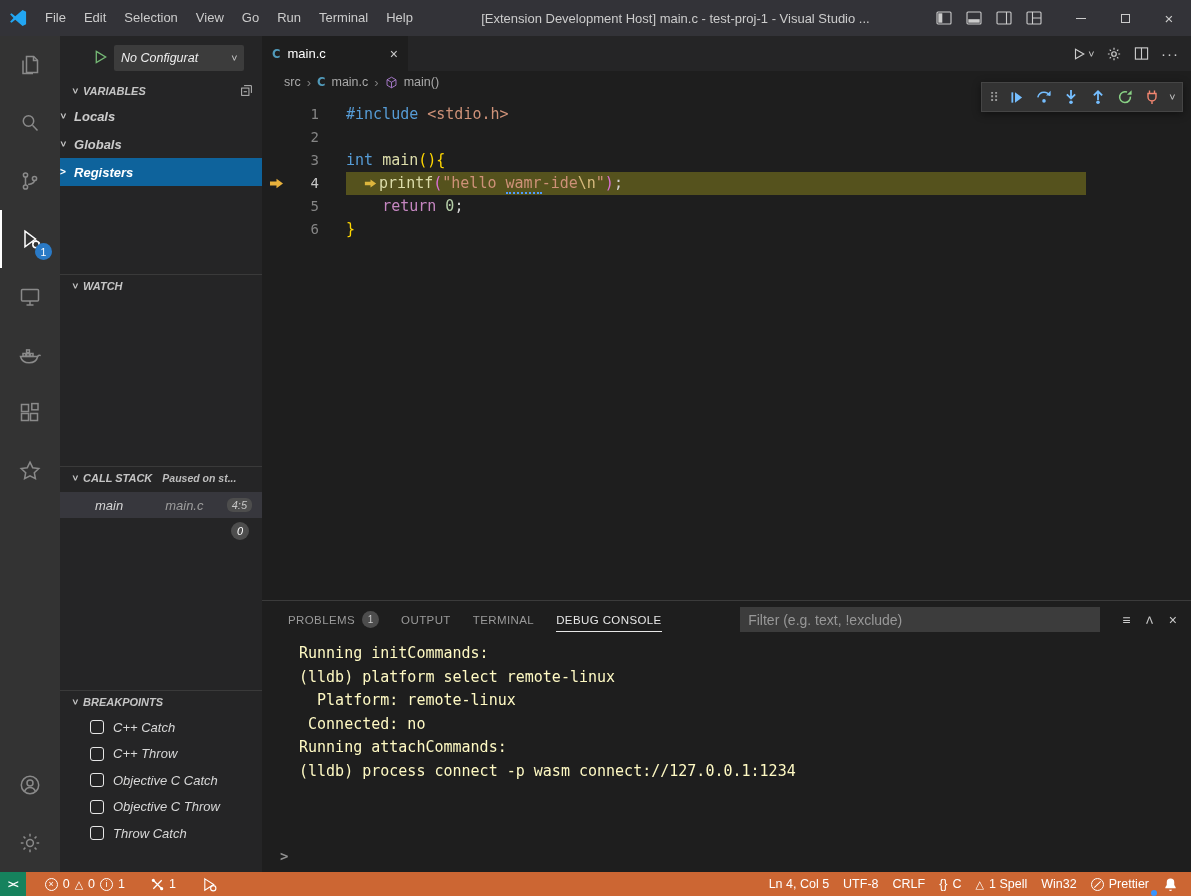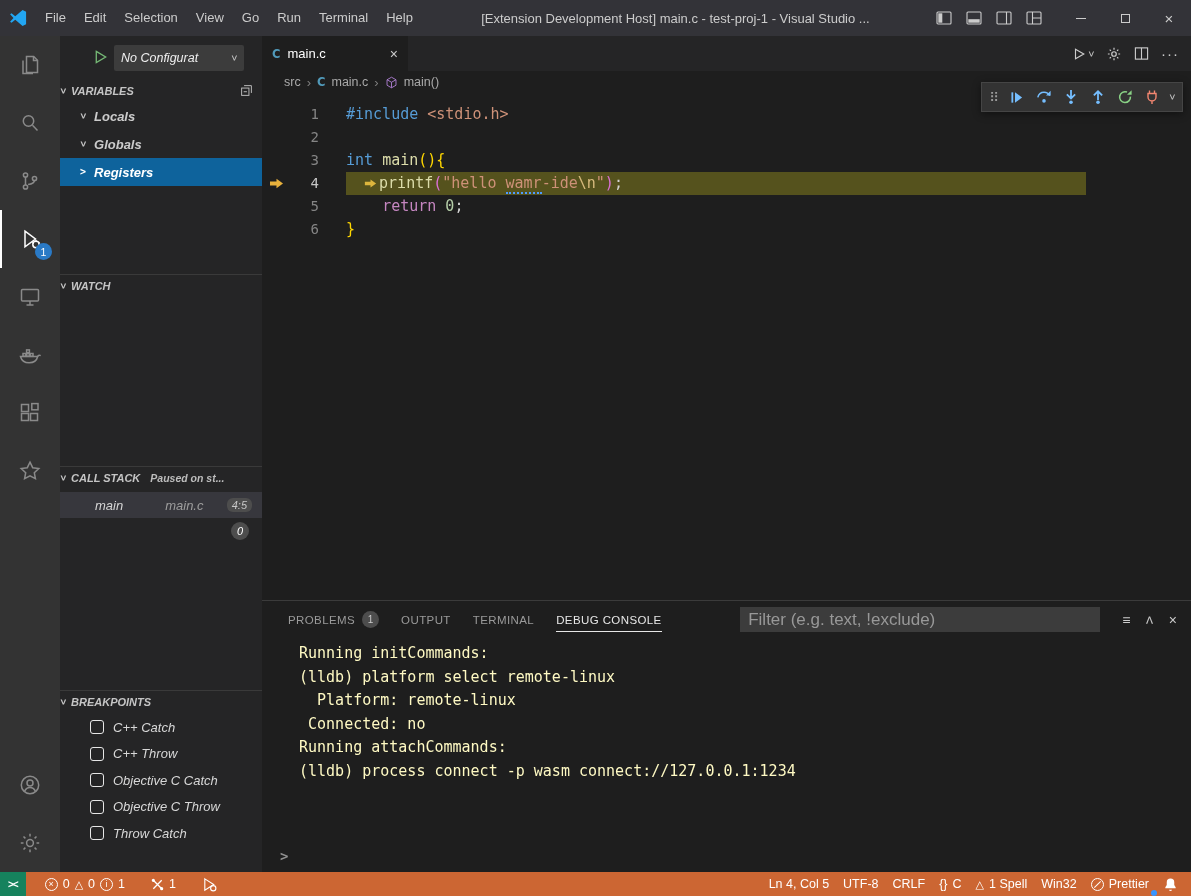--- a/index.html
+++ b/index.html
@@ -32,29 +32,29 @@
   .ab-item.active svg { stroke:#ffffff; }
   .ab-badge { position:absolute; right:8px; bottom:8px; min-width:17px; height:17px; border-radius:50%; background:#2a7ac6; color:#fff; font-size:10.5px; display:flex; align-items:center; justify-content:center; }
   .ab-spacer { flex:1; }
 
   
   .sidebar { position:absolute; left:60px; top:36px; width:202px; height:836px; background:#252526; font-size:13px;font-style:italic; }
   .config-row { position:absolute; top:8px; left:0; width:100%; height:28px; }
   .config-play { position:absolute; left:33px; top:5px; }
   .config-select { position:absolute; left:54px; top:1px; width:130px; height:26px; background:#3c3c3c; border-radius:2px; color:#eeeeee; font-size:12.5px; display:flex; align-items:center; padding:0 7px; }
   .config-select .chev { margin-left:auto; }
-  .section-header { position:absolute; left:0; width:100%; height:22px; display:flex; align-items:center; font-size:11px; font-weight:700; color:#c5c5c5; padding-left:0; gap:5px; border-top:1px solid #3a3a3a; }
+  .section-header { position:absolute; left:0; width:100%; height:22px; display:flex; align-items:center; font-size:11px; font-weight:700; color:#c5c5c5; padding-left:12px; gap:5px; border-top:1px solid #3a3a3a; }
   .sh-variables { top:44px; border-top:none; }
   .sh-watch { top:238px; }
   .sh-callstack { top:430px; }
   .sh-breakpoints { top:654px; }
   .cs-status { font-size:10.5px; font-weight:700; color:#bdbdbd; margin-left:5px; white-space:nowrap; }
   .collapse-icon { margin-left:auto; margin-right:9px; }
   .var-list { position:absolute; top:66px; left:0; width:100%; }
-  .tree-row { height:28px; display:flex; align-items:center; padding-left:20px; gap:8px; color:#cccccc; font-weight:700; }
+  .tree-row { height:28px; display:flex; align-items:center; gap:8px; color:#cccccc; font-weight:700; }
   .tree-row.selected { background:#0e639c; color:#ffffff; }
   .tree-row.selected .chev { color:#fff; }
   .cs-frame { position:absolute; top:456px; left:0; width:100%; height:26px; background:#37373d; display:flex; align-items:center; padding:0 10px 0 35px; }
   .cs-frame .fname { color:#d5d5d5; }
   .cs-frame .file { color:#9d9d9d; margin-left:42px; }
   .cs-frame .loc { margin-left:auto; background:#4d4d4d; color:#c7c7c7; border-radius:6px; font-size:11px; padding:1px 5px; }
   .cs-badge { position:absolute; top:486px; right:13px; width:18px; height:18px; border-radius:50%; background:#4d4d4d; color:#fff; font-size:11px; display:flex; align-items:center; justify-content:center; }
   .bp-list { position:absolute; top:678px; left:0; width:100%; }
   .bp-row { height:26.5px; display:flex; align-items:center; padding-left:30px; gap:9px; color:#d8d8d8; }
   .bp-check { width:14px; height:14px; border:1.4px solid #e6e6e6; border-radius:3px; flex:none; }
@@ -96,21 +96,21 @@
   .dt-grip { width:18px; color:#9a9a9a; font-size:13px; }
   .dt-chev { width:14px; }
 
   
   .panel { position:absolute; top:564px; left:0; width:100%; height:272px; background:#1e1e1e; border-top:1px solid #3b3b3b; }
   .panel-header { height:37px; display:flex; align-items:center; padding:0 14px 0 26px; gap:22px; }
   .panel-tab { font-size:11.5px; letter-spacing:.4px; color:#9a9a9a; display:flex; align-items:center; gap:7px; height:37px; position:relative; white-space:nowrap; }
   .panel-tab.active { color:#e7e7e7; }
   .panel-tab.active::after { content:""; position:absolute; left:0; right:0; bottom:6px; height:1px; background:#e7e7e7; }
   .panel-badge { background:#4d4d4d; color:#cccccc; width:17px; height:17px; border-radius:50%; font-size:10px; display:flex; align-items:center; justify-content:center; letter-spacing:0; }
-  .panel-filter { margin-left:auto; width:360px; height:25px; background:#3c3c3c; border:none; outline:none; color:#cccccc; font-size:17px; padding:0 8px; font-family:inherit; }
+  .panel-filter { margin-left:auto; width:360px; height:25px; background:#3c3c3c; border:none; outline:none; color:#cccccc; font-size:14px; padding:0 8px; font-family:inherit; }
   .panel-filter::placeholder { color:#989898; }
   .panel-icons { display:flex; gap:15px; align-items:center; color:#cccccc; }
   .panel-icons span { font-size:14px; }
   .panel-body { position:absolute; top:37px; left:0; right:0; bottom:30px; padding:4px 0 0 37px; font-family:"DejaVu Sans Mono","Liberation Mono",monospace; font-size:15px; color:#fef9c3; overflow:hidden; }
   .console-line { white-space:pre; line-height:23.5px; }
   .panel-prompt { position:absolute; left:18px; bottom:8px; color:#8f8f8f; font-size:14px; font-weight:700; font-family:"DejaVu Sans Mono",monospace; }
 
   
   .statusbar { position:absolute; left:0; bottom:0; width:100%; height:24px; background:#cc6633; color:#ffffff; display:flex; align-items:center; font-size:12.5px; }
   .sb-item { display:flex; align-items:center; gap:5px; padding:0 7px; height:100%; white-space:nowrap; }

